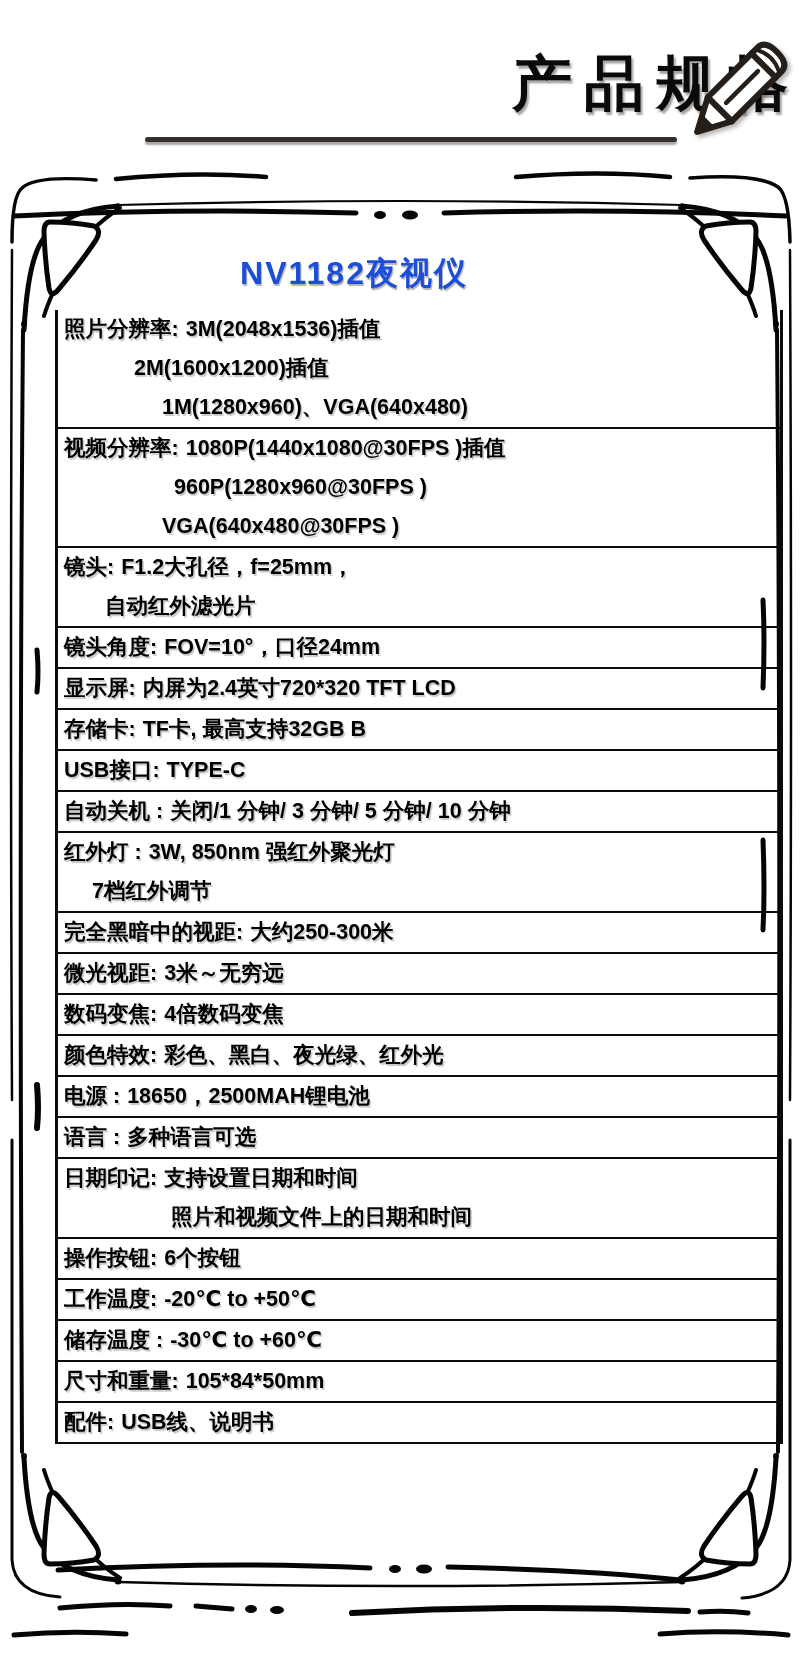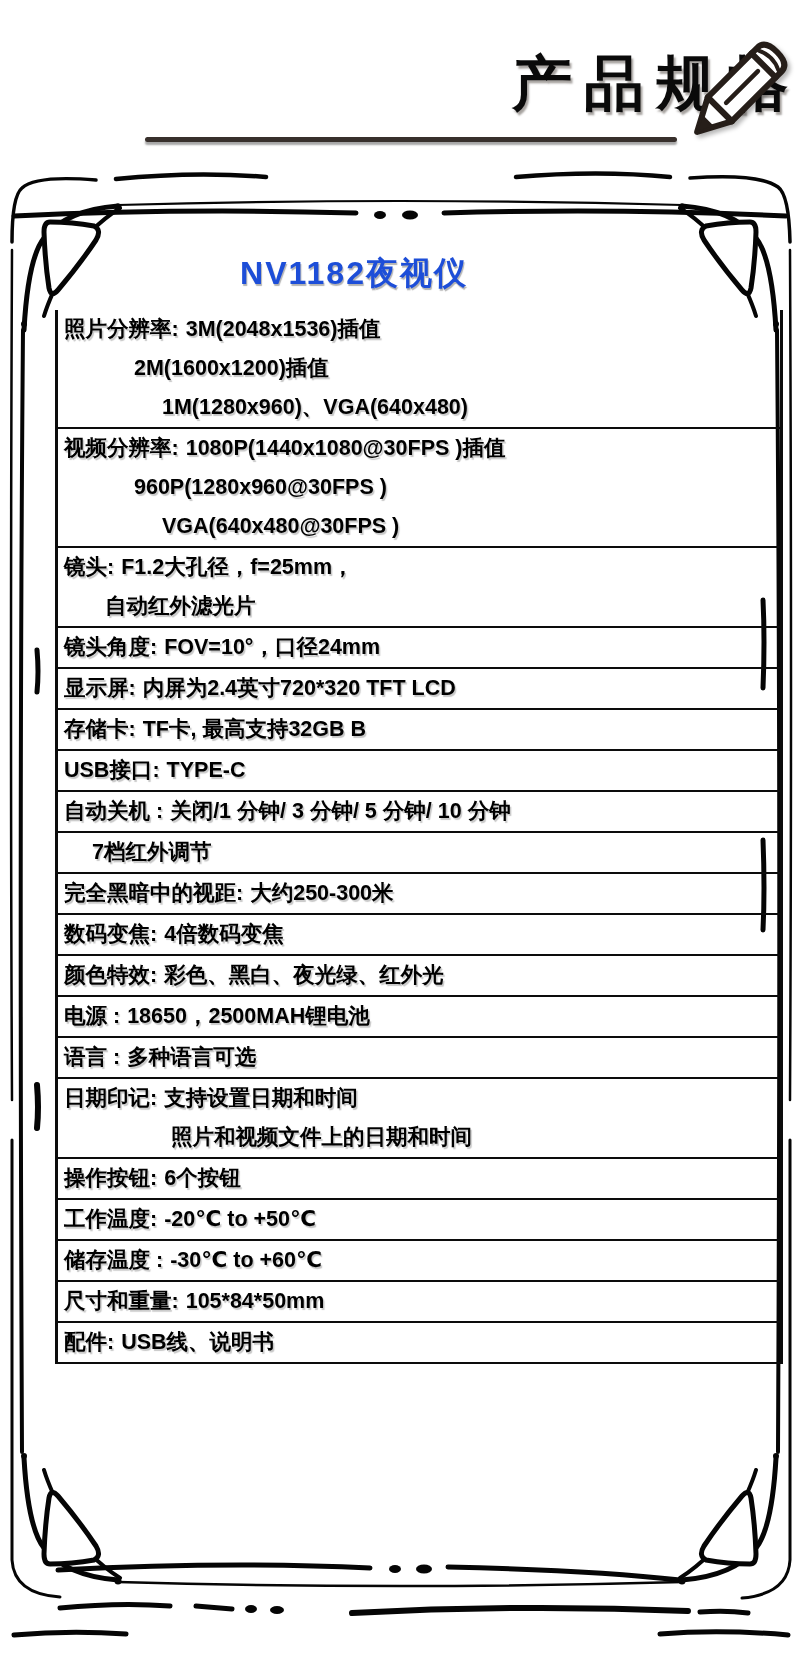--- a/index.html
+++ b/index.html
@@ -132,21 +132,21 @@
 <div class="product-title">NV1182夜视仪</div>
 
 <div class="spec-table">
     <div class="spec-row">
       <div class="line"><span class="lbl">照片分辨率:</span><span class="val">3M(2048x1536)插值</span></div>
       <div class="line cont" style="padding-left: 76px;">2M(1600x1200)插值</div>
       <div class="line cont" style="padding-left: 104px;">1M(1280x960)、VGA(640x480)</div>
     </div>
     <div class="spec-row">
       <div class="line"><span class="lbl">视频分辨率:</span><span class="val">1080P(1440x1080@30FPS )插值</span></div>
-      <div class="line cont" style="padding-left: 76px;">960P(1280x960@30FPS )</div>
+      <div class="line cont" style="padding-left: 116px;">960P(1280x960@30FPS )</div>
       <div class="line cont" style="padding-left: 104px;">VGA(640x480@30FPS )</div>
     </div>
     <div class="spec-row">
       <div class="line"><span class="lbl">镜头:</span><span class="val">F1.2大孔径，f=25mm，</span></div>
       <div class="line cont" style="padding-left: 47px;">自动红外滤光片</div>
     </div>
     <div class="spec-row">
       <div class="line"><span class="lbl">镜头角度:</span><span class="val">FOV=10°，口径24mm</span></div>
     </div>
     <div class="spec-row">
@@ -155,24 +155,28 @@
     <div class="spec-row">
       <div class="line"><span class="lbl">存储卡:</span><span class="val">TF卡, 最高支持32GB B</span></div>
     </div>
     <div class="spec-row">
       <div class="line"><span class="lbl">USB接口:</span><span class="val">TYPE-C</span></div>
     </div>
     <div class="spec-row">
       <div class="line"><span class="lbl">自动关机 :</span><span class="val">关闭/1 分钟/ 3 分钟/ 5 分钟/ 10 分钟</span></div>
     </div>
     <div class="spec-row">
+      <div class="line"><span class="lbl">红外灯 :</span><span class="val">3W, 850nm 强红外聚光灯</span></div>
       <div class="line cont" style="padding-left: 34px;">7档红外调节</div>
     </div>
     <div class="spec-row">
       <div class="line"><span class="lbl">完全黑暗中的视距:</span><span class="val">大约250-300米</span></div>
+    </div>
+    <div class="spec-row">
+      <div class="line"><span class="lbl">微光视距:</span><span class="val">3米～无穷远</span></div>
     </div>
     <div class="spec-row">
       <div class="line"><span class="lbl">数码变焦:</span><span class="val">4倍数码变焦</span></div>
     </div>
     <div class="spec-row">
       <div class="line"><span class="lbl">颜色特效:</span><span class="val">彩色、黑白、夜光绿、红外光</span></div>
     </div>
     <div class="spec-row">
       <div class="line"><span class="lbl">电源 :</span><span class="val">18650，2500MAH锂电池</span></div>
     </div>

